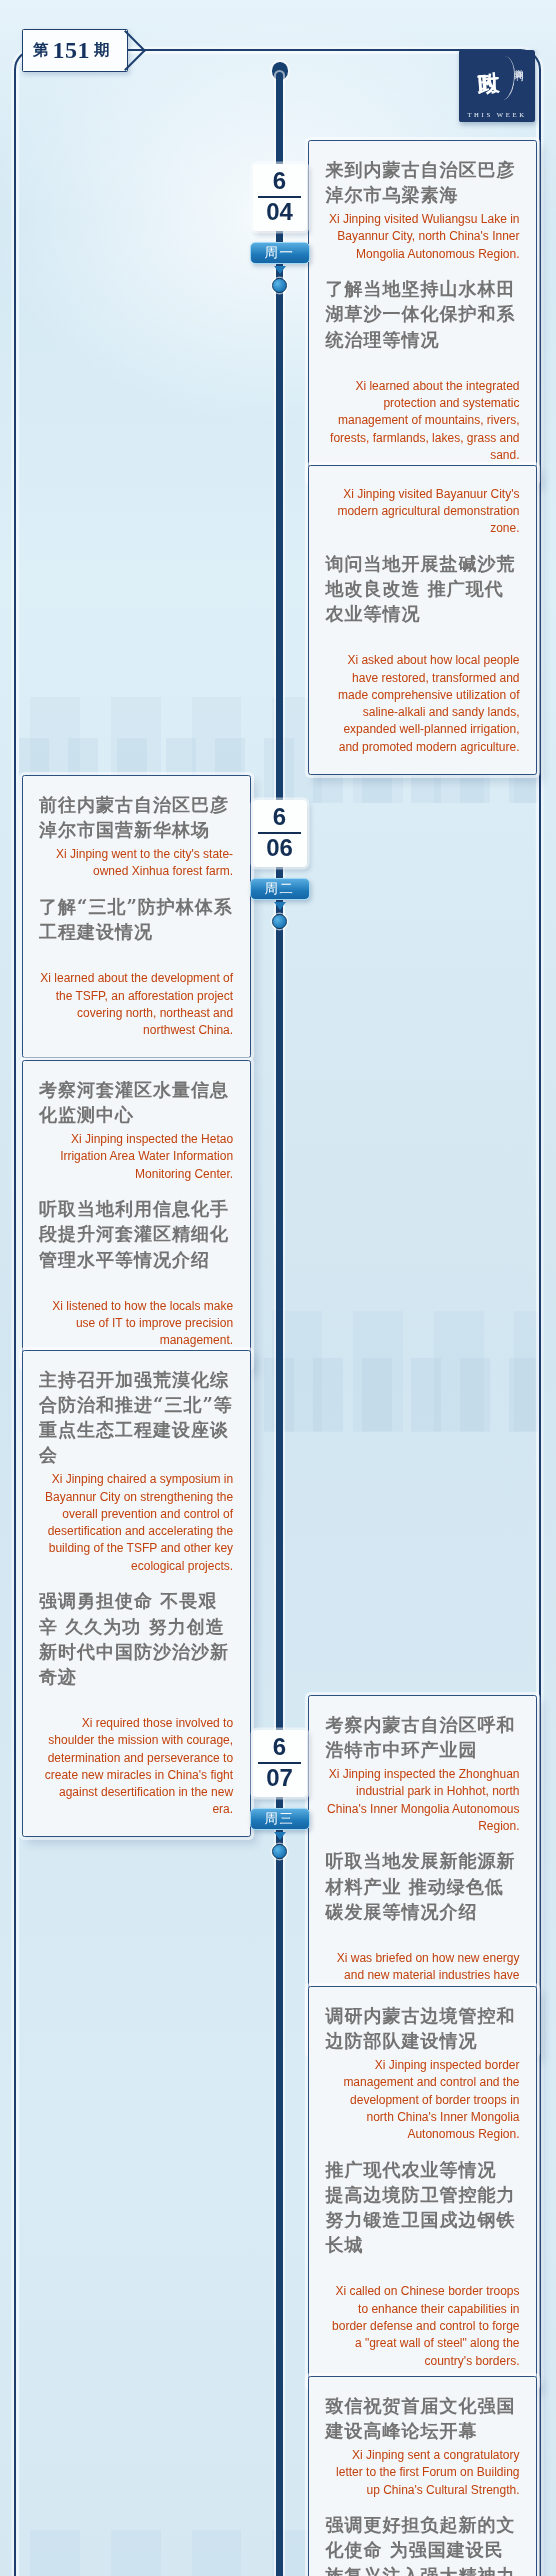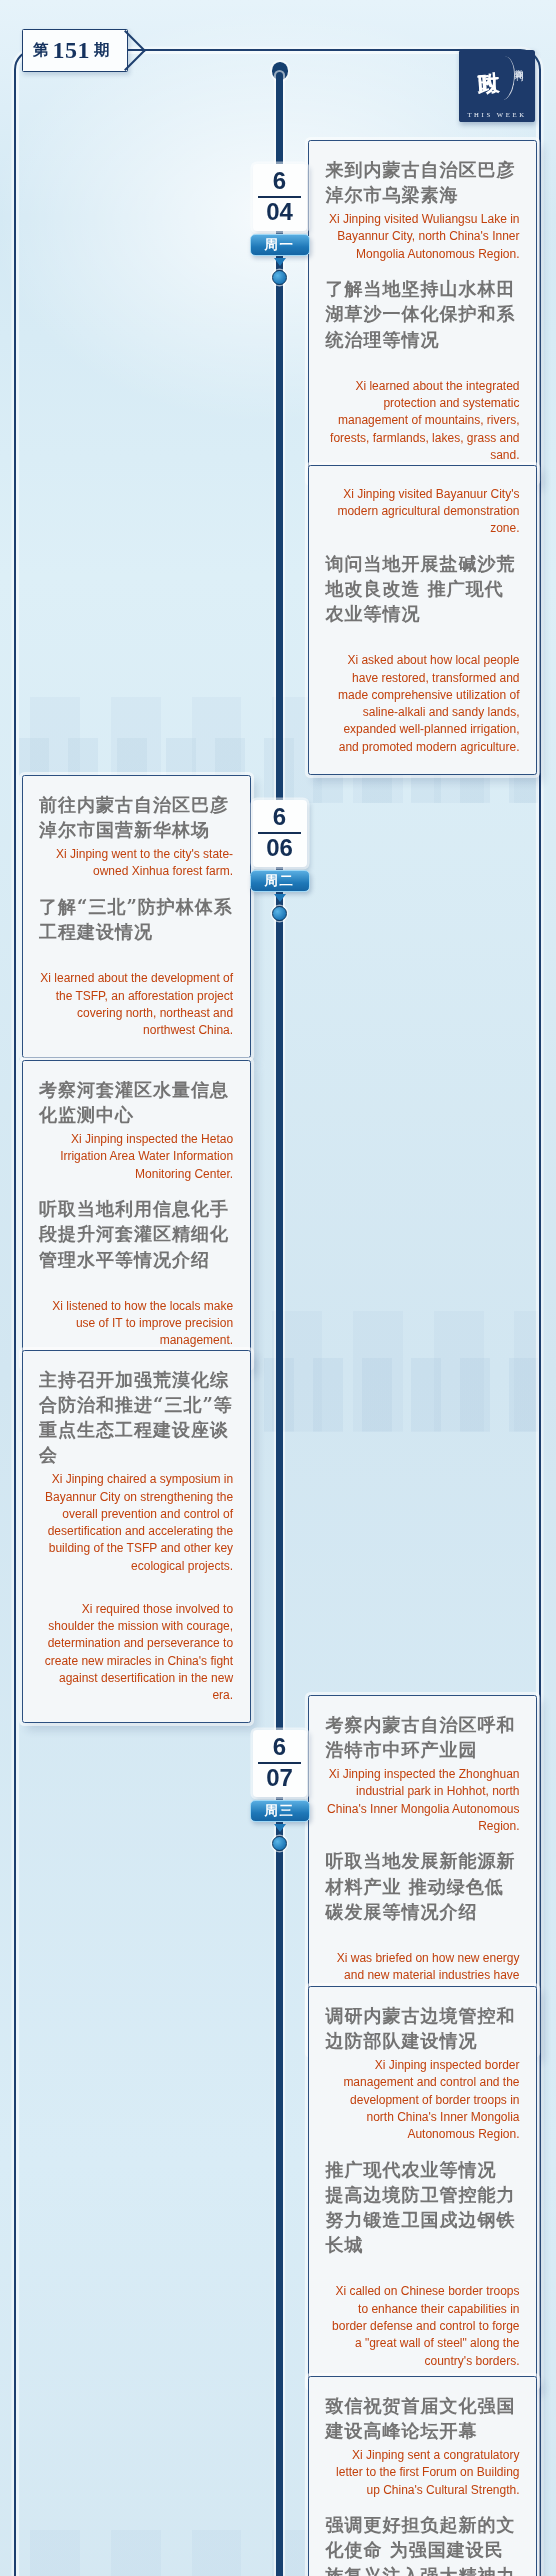--- a/index.html
+++ b/index.html
@@ -45,22 +45,22 @@
     border-radius:4.1px 4.1px 0 0;box-shadow:0 0 0 2.1px rgba(255,255,255,.55);}
   .tl-dot-top{position:absolute;left:272px;top:62px;width:15.5px;height:17.5px;border-radius:50%;background:#17406f;
     box-shadow:0 0 0 2.1px rgba(255,255,255,.55);}
 
   
   .marker{position:absolute;left:250px;width:59px;display:flex;flex-direction:column;align-items:center;z-index:5;}
   .mcard{width:54px;background:#fdfefe;border-radius:4.1px;padding:5.2px 0 6.2px;text-align:center;
     box-shadow:0 0 0 2.6px rgba(255,255,255,.5),2.1px 3.1px 5.2px rgba(30,63,110,.22);}
   .mmonth,.mday{font-size:24px;font-weight:bold;color:#142f55;line-height:1.02;}
   .mline{height:2.1px;background:#142f55;margin:2.1px 5.2px;}
-  .mweek{width:58px;height:20.6px;margin-top:3px;background:linear-gradient(180deg,#58ade1 0%,#1e78b8 60%,#1565a4 100%);
-    border:1px solid #9fd7f5;border-radius:5.2px;color:#fff;font-size:13.4px;font-weight:bold;letter-spacing:1.5px;
+  .mweek{width:58px;height:20.6px;margin-top:11px;background:linear-gradient(180deg,#58ade1 0%,#1e78b8 60%,#1565a4 100%);
+    border:1px solid #9fd7f5;border-radius:5.2px;color:#fff;font-size:13.4px;font-weight:normal;letter-spacing:1.5px;
     display:flex;align-items:center;justify-content:center;box-shadow:1.5px 2.6px 4.1px rgba(30,63,110,.25);}
   .mpointer{margin-top:1.5px;width:0;height:0;border-left:6.7px solid transparent;border-right:6.7px solid transparent;
     border-top:8.2px solid #1e78b8;}
   .mdot{margin-top:4.1px;width:13.4px;height:13.4px;border-radius:50%;
     background:radial-gradient(circle at 35% 35%,#5ab6e8,#1b74b4 72%);border:1.5px solid #10395f;
     box-shadow:0 0 0 1.5px rgba(255,255,255,.6);}
   .m1{top:164px}.m2{top:800px}.m3{top:1730px}
 
   
   .card{position:absolute;width:194px;padding:15.5px 16.5px;background:#f4f7f9;border:1.5px solid #2c5080;
@@ -158,20 +158,21 @@
   <section class="card left b4">
     <h2>考察河套灌区水量信息化监测中心</h2>
     <p>Xi Jinping inspected the Hetao Irrigation Area Water Information Monitoring Center.</p>
     <h2>听取当地利用信息化手段提升河套灌区精细化管理水平等情况介绍</h2>
     <p>Xi listened to how the locals make use of IT to improve precision management.</p>
   </section>
 
   <section class="card left b5">
     <h2>主持召开加强荒漠化综合防治和推进“三北”等重点生态工程建设座谈会</h2>
     <p>Xi Jinping chaired a symposium in Bayannur City on strengthening the overall prevention and control of desertification and accelerating the building of the TSFP and other key ecological projects.</p>
+    <h2>强调勇担使命 不畏艰辛 久久为功 努力创造新时代中国防沙治沙新奇迹</h2>
     <p>Xi required those involved to shoulder the mission with courage, determination and perseverance to create new miracles in China's fight against desertification in the new era.</p>
   </section>
 
   <section class="card right b6">
     <h2>考察内蒙古自治区呼和浩特市中环产业园</h2>
     <p>Xi Jinping inspected the Zhonghuan industrial park in Hohhot, north China's Inner Mongolia Autonomous Region.</p>
     <h2>听取当地发展新能源新材料产业 推动绿色低碳发展等情况介绍</h2>
     <p>Xi was briefed on how new energy and new material industries have been developed, and how green and low-carbon development has been promoted in the park.</p>
   </section>
 

